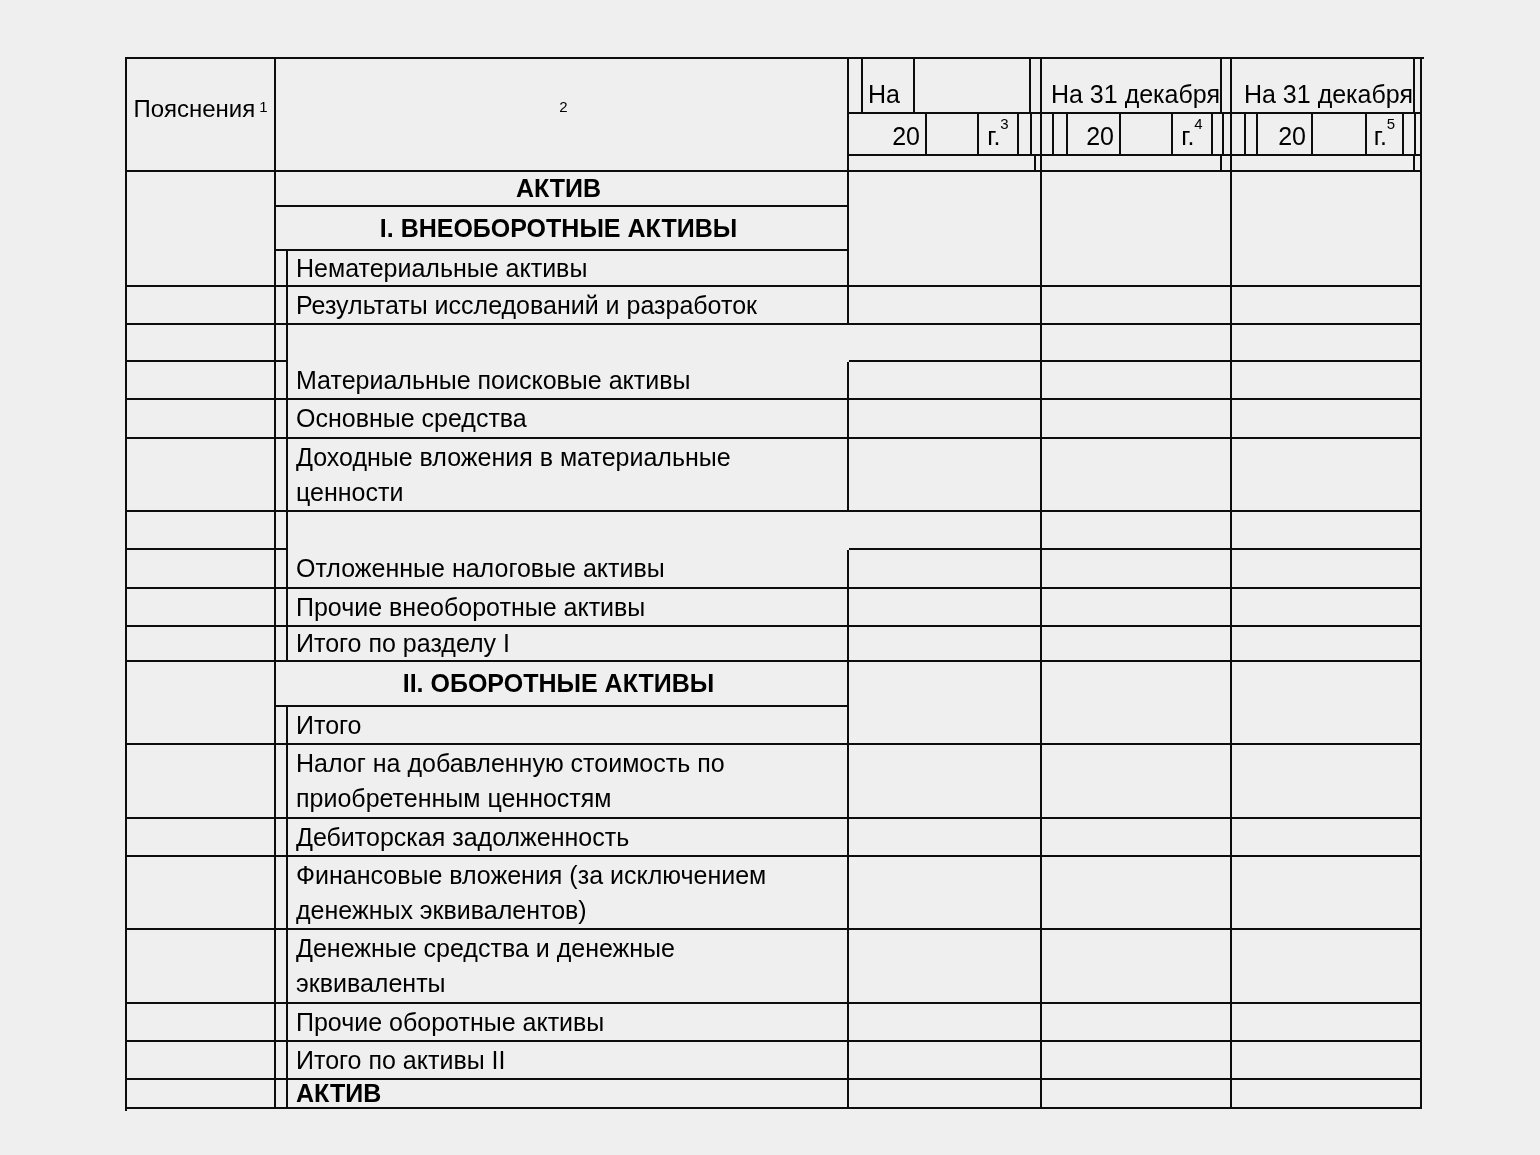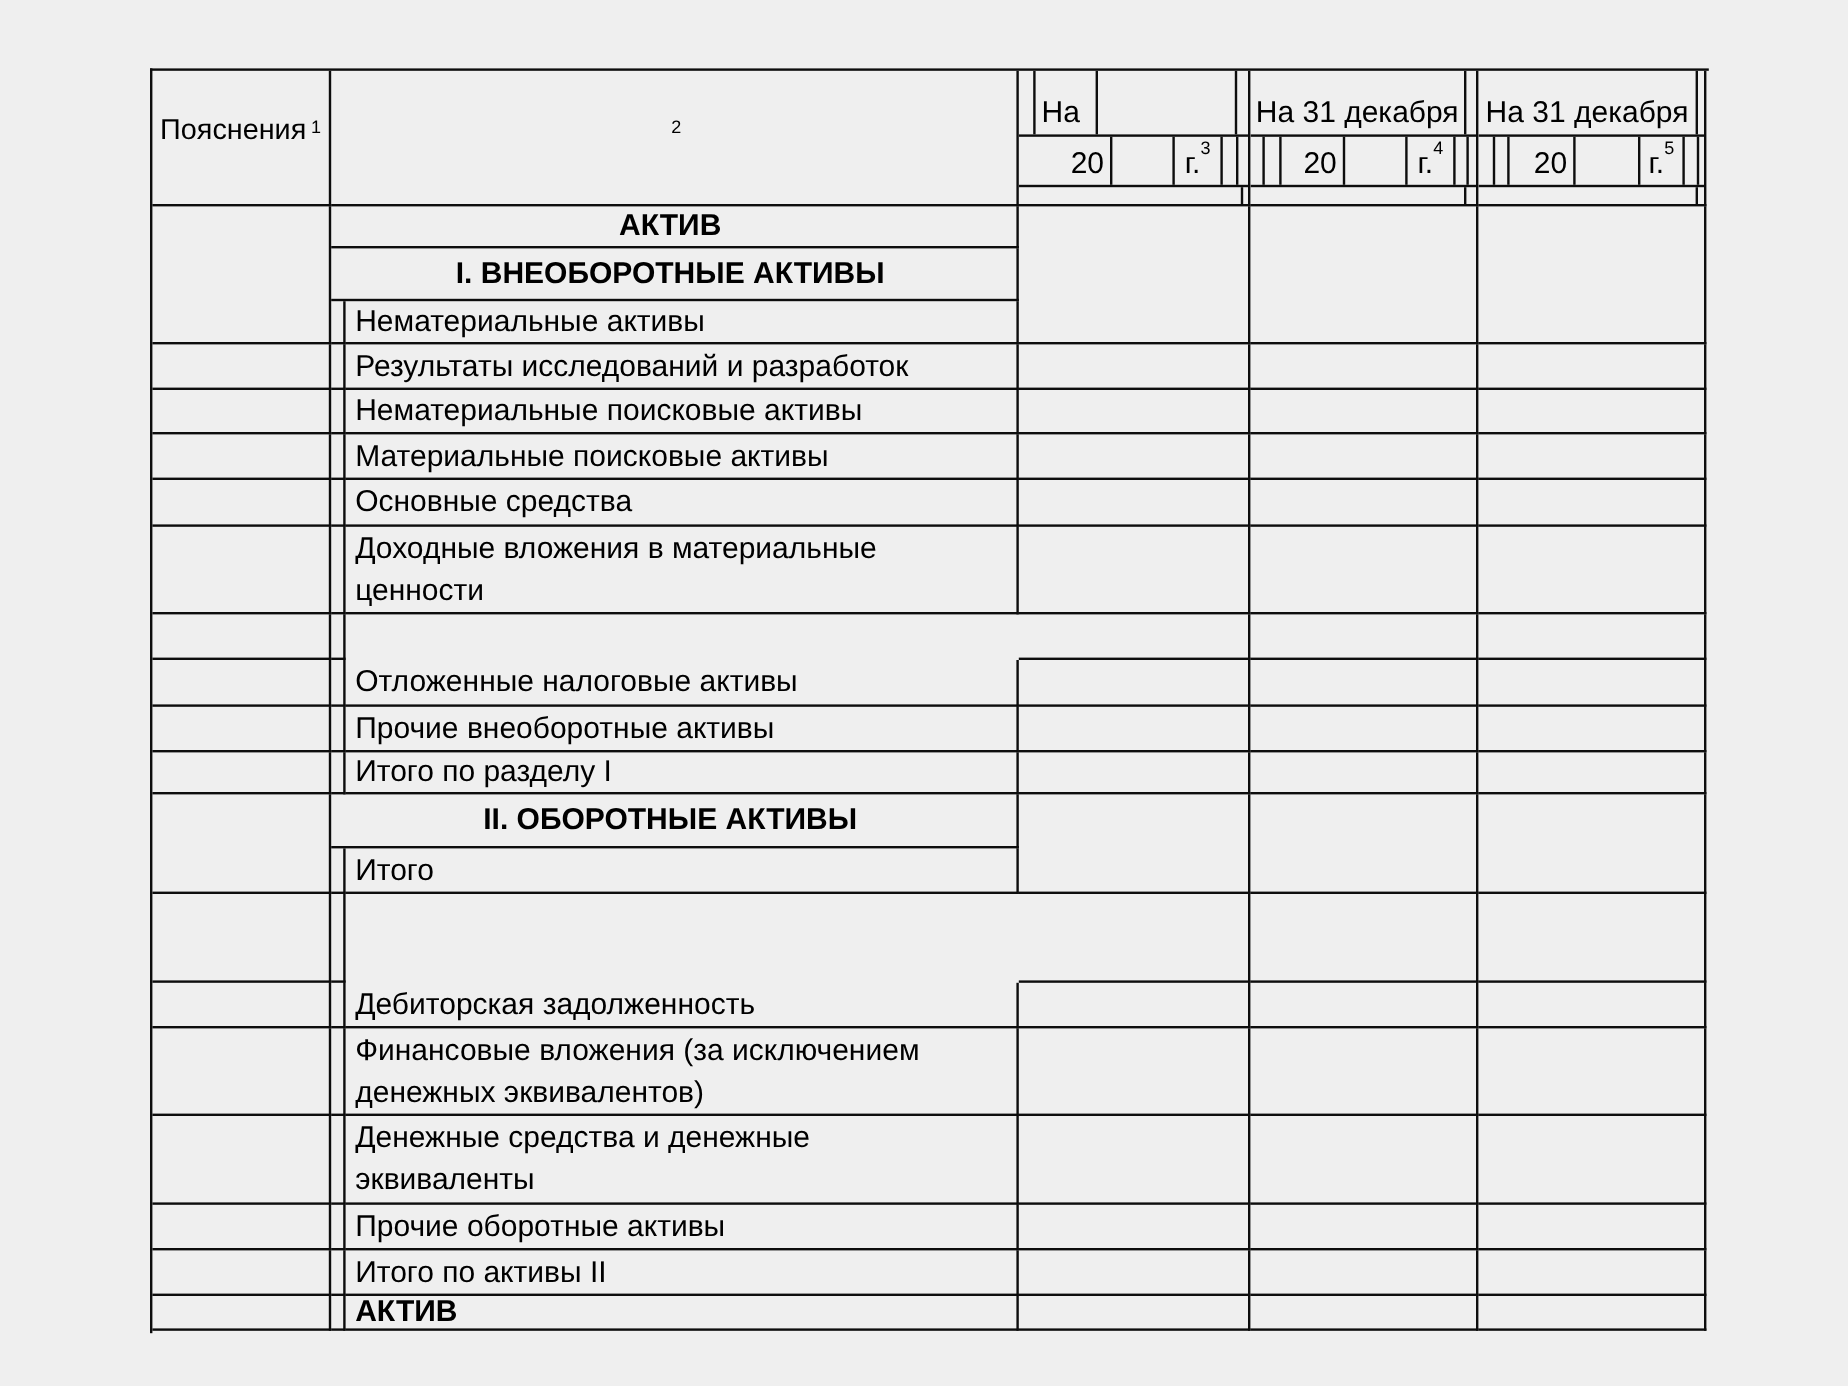--- a/index.html
+++ b/index.html
@@ -24,21 +24,21 @@
   .lbl span{white-space:pre-line;line-height:35px;}
   .sec{display:flex;align-items:center;justify-content:center;font-weight:bold;font-size:25px;padding-left:0;}
   .tot span{font-weight:bold;}
   
   .g{display:flex;flex-direction:column;padding:0;}
   .gr{display:flex;border-bottom:2px solid #0d0d0d;flex:0 0 auto;}
   .gr-last{border-bottom:none;flex:1 1 auto;}
   .gc{border-right:2px solid #0d0d0d;display:flex;align-items:flex-end;font-size:25px;flex:0 0 auto;min-width:0;overflow:hidden;}
   .gc-last{border-right:none;flex:1 1 auto;}
   .gc.na span{padding:0 0 3px 5px;}
-  .gc.ctr{justify-content:center;}
+  .gc.ctr{justify-content:flex-end;}
   .gc.ctr span{padding-bottom:3px;white-space:nowrap;}
   .gc.y20{justify-content:flex-end;}
   .gc.y20 span{padding:0 5px 3px 0;}
   .gc.yg{justify-content:center;}
   .gc.yg .gtxt{padding-bottom:3px;}
   .gc.yg .gsup{align-self:flex-start;font-size:15px;padding-top:2px;line-height:1.1;}
 </style>
 </head>
 <body>
 
@@ -158,23 +158,20 @@
   <div class="c" style="grid-area:5/2/6/3"></div>
   <div class="c lbl" style="grid-area:5/3/6/4">
       <span>Результаты исследований и разработок</span>
     </div>
   <div class="c" style="grid-area:5/4/6/5"></div>
   <div class="c" style="grid-area:5/5/6/6"></div>
   <div class="c" style="grid-area:5/6/6/7"></div>
 
   <div class="c" style="grid-area:6/1/7/2"></div>
   <div class="c" style="grid-area:6/2/7/3"></div>
-  <div class="c lbl" style="grid-area:6/3/7/4">
-      <span>Нематериальные поисковые активы</span>
-    </div>
   <div class="c" style="grid-area:6/4/7/5"></div>
   <div class="c" style="grid-area:6/5/7/6"></div>
   <div class="c" style="grid-area:6/6/7/7"></div>
 
   <div class="c" style="grid-area:7/1/8/2"></div>
   <div class="c" style="grid-area:7/2/8/3"></div>
   <div class="c lbl" style="grid-area:7/3/8/4">
       <span>Материальные поисковые активы</span>
     </div>
   <div class="c" style="grid-area:7/4/8/5"></div>
@@ -241,20 +238,24 @@
   <div class="c" style="grid-area:14/5/16/6"></div>
   <div class="c" style="grid-area:14/6/16/7"></div>
 
   <div class="c" style="grid-area:15/2/16/3"></div>
   <div class="c lbl" style="grid-area:15/3/16/4">
       <span>Итого</span>
     </div>
 
   <div class="c" style="grid-area:16/1/17/2"></div>
   <div class="c" style="grid-area:16/2/17/3"></div>
+  <div class="c lbl" style="grid-area:16/3/17/4">
+      <span>Налог на добавленную стоимость по
+приобретенным ценностям</span>
+    </div>
   <div class="c" style="grid-area:16/4/17/5"></div>
   <div class="c" style="grid-area:16/5/17/6"></div>
   <div class="c" style="grid-area:16/6/17/7"></div>
 
   <div class="c" style="grid-area:17/1/18/2"></div>
   <div class="c" style="grid-area:17/2/18/3"></div>
   <div class="c lbl" style="grid-area:17/3/18/4">
       <span>Дебиторская задолженность</span>
     </div>
   <div class="c" style="grid-area:17/4/18/5"></div>

